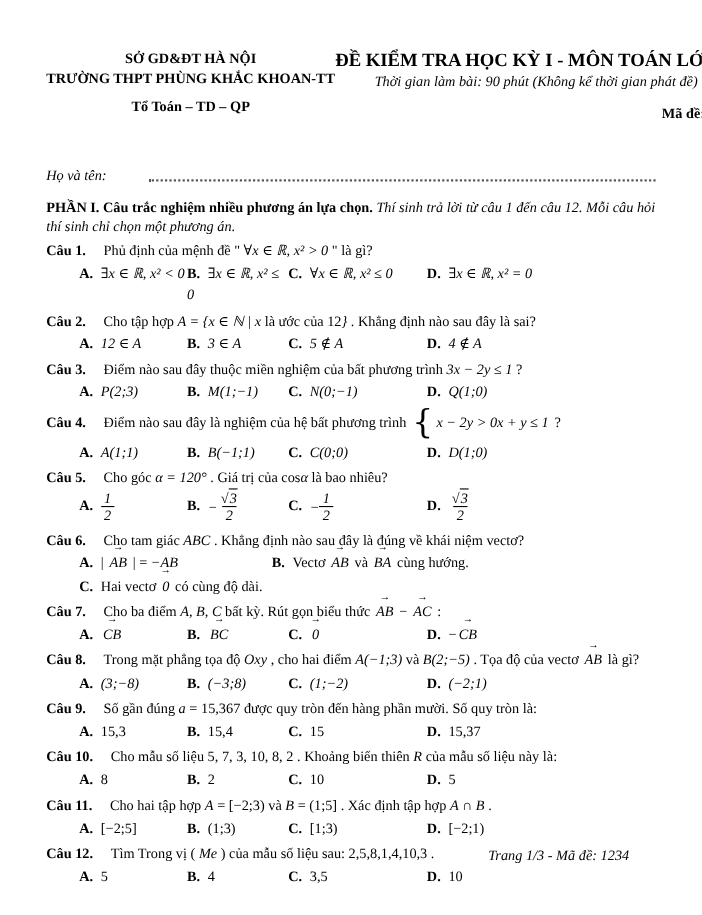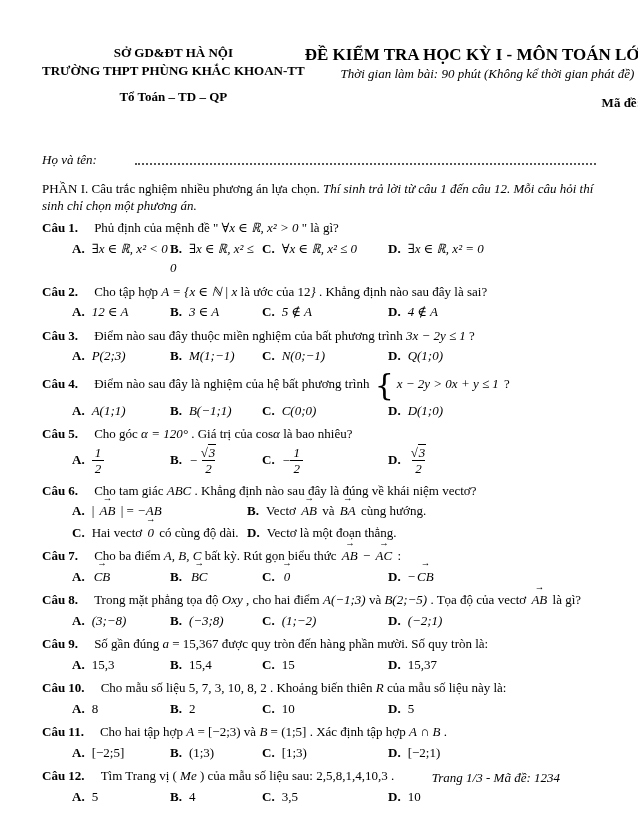--- a/index.html
+++ b/index.html
@@ -17,21 +17,21 @@
   .hl3{margin-top:9px;}
   .h-right{flex:1;text-align:center;line-height:1.3;}
   .hr1{font-weight:bold;font-size:17px;white-space:nowrap;}
   .hr2{font-style:italic;white-space:nowrap;}
   .hr3{font-weight:bold;text-align:right;margin-top:12px;}
   
   .nameline{display:flex;align-items:flex-end;margin-top:40px;font-style:italic;gap:28px;}
   .dots{flex:1;margin-left:10px;border-bottom:2px dotted #555;transform:translateY(-3px);height:1px;}
   
   .part{margin:12px 0 0;line-height:1.32;}
-  .part .ttl{font-weight:normal;}
+  .part .ttl{font-weight:bold;}
   .part .note{font-style:italic;}
   
   .q{margin-top:4px;}
   .qline{line-height:1.5;}
   .qlab{margin-right:16px;}
   .m{font-style:italic;}
   .opts{display:grid;padding-left:30px;margin-top:1px;line-height:1.5;}
   .grid4{grid-template-columns:98px 92px 126px auto;}
   .grid2{grid-template-columns:175px auto;row-gap:2px;}
   .olab{margin-right:7px;}
@@ -42,21 +42,21 @@
   .frac{display:inline-flex;align-items:center;vertical-align:middle;font-style:italic;}
   .fr{display:inline-flex;flex-direction:column;align-items:center;line-height:1.2;text-align:center;}
   .nu,.de{padding:0 3px;}
   .de{border-top:1px solid #000;}
   .ov{border-top:1px solid #000;padding:0 1px;}
   
   .sys{display:inline-flex;align-items:center;vertical-align:middle;margin:0 2px;}
   .br{font-size:30px;font-weight:400;line-height:1;margin-right:3px;font-family:"DejaVu Serif",serif;}
   .ln{display:inline-flex;flex-direction:row;font-style:italic;line-height:1.3;}
   
-  .footer{position:absolute;right:78px;bottom:46px;font-style:italic;}
+  .footer{position:absolute;right:66px;bottom:46px;font-style:italic;}
 </style>
 </head>
 <body>
 
 <div class="page">
 
   <div class="header">
     <div class="h-left">
       <div class="hl1">SỞ GD&amp;ĐT HÀ NỘI</div>
       <div class="hl2">TRƯỜNG THPT PHÙNG KHẮC KHOAN-TT</div>
@@ -152,21 +152,20 @@
               </span>
             </span></div>
         </div>
       </div>
       <div class="q">
         <div class="qline"><b class="qlab">Câu 6.</b><span>Cho tam giác </span><span class="m">ABC</span><span> . Khẳng định nào sau đây là đúng về khái niệm vectơ?</span></div>
         <div class="opts grid2">
           <div class="opt"><b class="olab">A.</b><span>| </span><span class="vec">AB</span><span> | = </span><span class="m">−AB</span></div>
           <div class="opt"><b class="olab">B.</b><span>Vectơ </span><span class="vec">AB</span><span> và </span><span class="vec">BA</span><span> cùng hướng.</span></div>
           <div class="opt"><b class="olab">C.</b><span>Hai vectơ </span><span class="vec">0</span><span> có cùng độ dài.</span></div>
-          <div class="opt"><b class="olab">D.</b><span>Vectơ là một đoạn thẳng.</span></div>
         </div>
       </div>
       <div class="q">
         <div class="qline"><b class="qlab">Câu 7.</b><span>Cho ba điểm </span><span class="m">A, B, C</span><span> bất kỳ. Rút gọn biểu thức </span><span class="vec">AB</span><span> − </span><span class="vec">AC</span><span> :</span></div>
         <div class="opts grid4">
           <div class="opt"><b class="olab">A.</b><span class="vec">CB</span></div>
           <div class="opt"><b class="olab">B.</b><span class="vec">BC</span></div>
           <div class="opt"><b class="olab">C.</b><span class="vec">0</span></div>
           <div class="opt"><b class="olab">D.</b><span>−</span><span class="vec">CB</span></div>
         </div>
@@ -201,21 +200,21 @@
       <div class="q">
         <div class="qline"><b class="qlab">Câu 11.</b><span>Cho hai tập hợp </span><span class="m">A</span><span> = [−2;3)  và  </span><span class="m">B</span><span> = (1;5] . Xác định tập hợp </span><span class="m">A ∩ B</span><span> .</span></div>
         <div class="opts grid4">
           <div class="opt"><b class="olab">A.</b><span>[−2;5]</span></div>
           <div class="opt"><b class="olab">B.</b><span>(1;3)</span></div>
           <div class="opt"><b class="olab">C.</b><span>[1;3)</span></div>
           <div class="opt"><b class="olab">D.</b><span>[−2;1)</span></div>
         </div>
       </div>
       <div class="q">
-        <div class="qline"><b class="qlab">Câu 12.</b><span>Tìm Trang vị ( </span><span class="m">Me</span><span> ) của mẫu số liệu sau:  2,5,8,1,4,10,3 .</span></div>
+        <div class="qline"><b class="qlab">Câu 12.</b><span>Tìm Trong vị ( </span><span class="m">Me</span><span> ) của mẫu số liệu sau:  2,5,8,1,4,10,3 .</span></div>
         <div class="opts grid4">
           <div class="opt"><b class="olab">A.</b><span>5</span></div>
           <div class="opt"><b class="olab">B.</b><span>4</span></div>
           <div class="opt"><b class="olab">C.</b><span>3,5</span></div>
           <div class="opt"><b class="olab">D.</b><span>10</span></div>
         </div>
       </div>
     </div>
 
   <div class="footer">Trang 1/3 - Mã đề: 1234</div>

